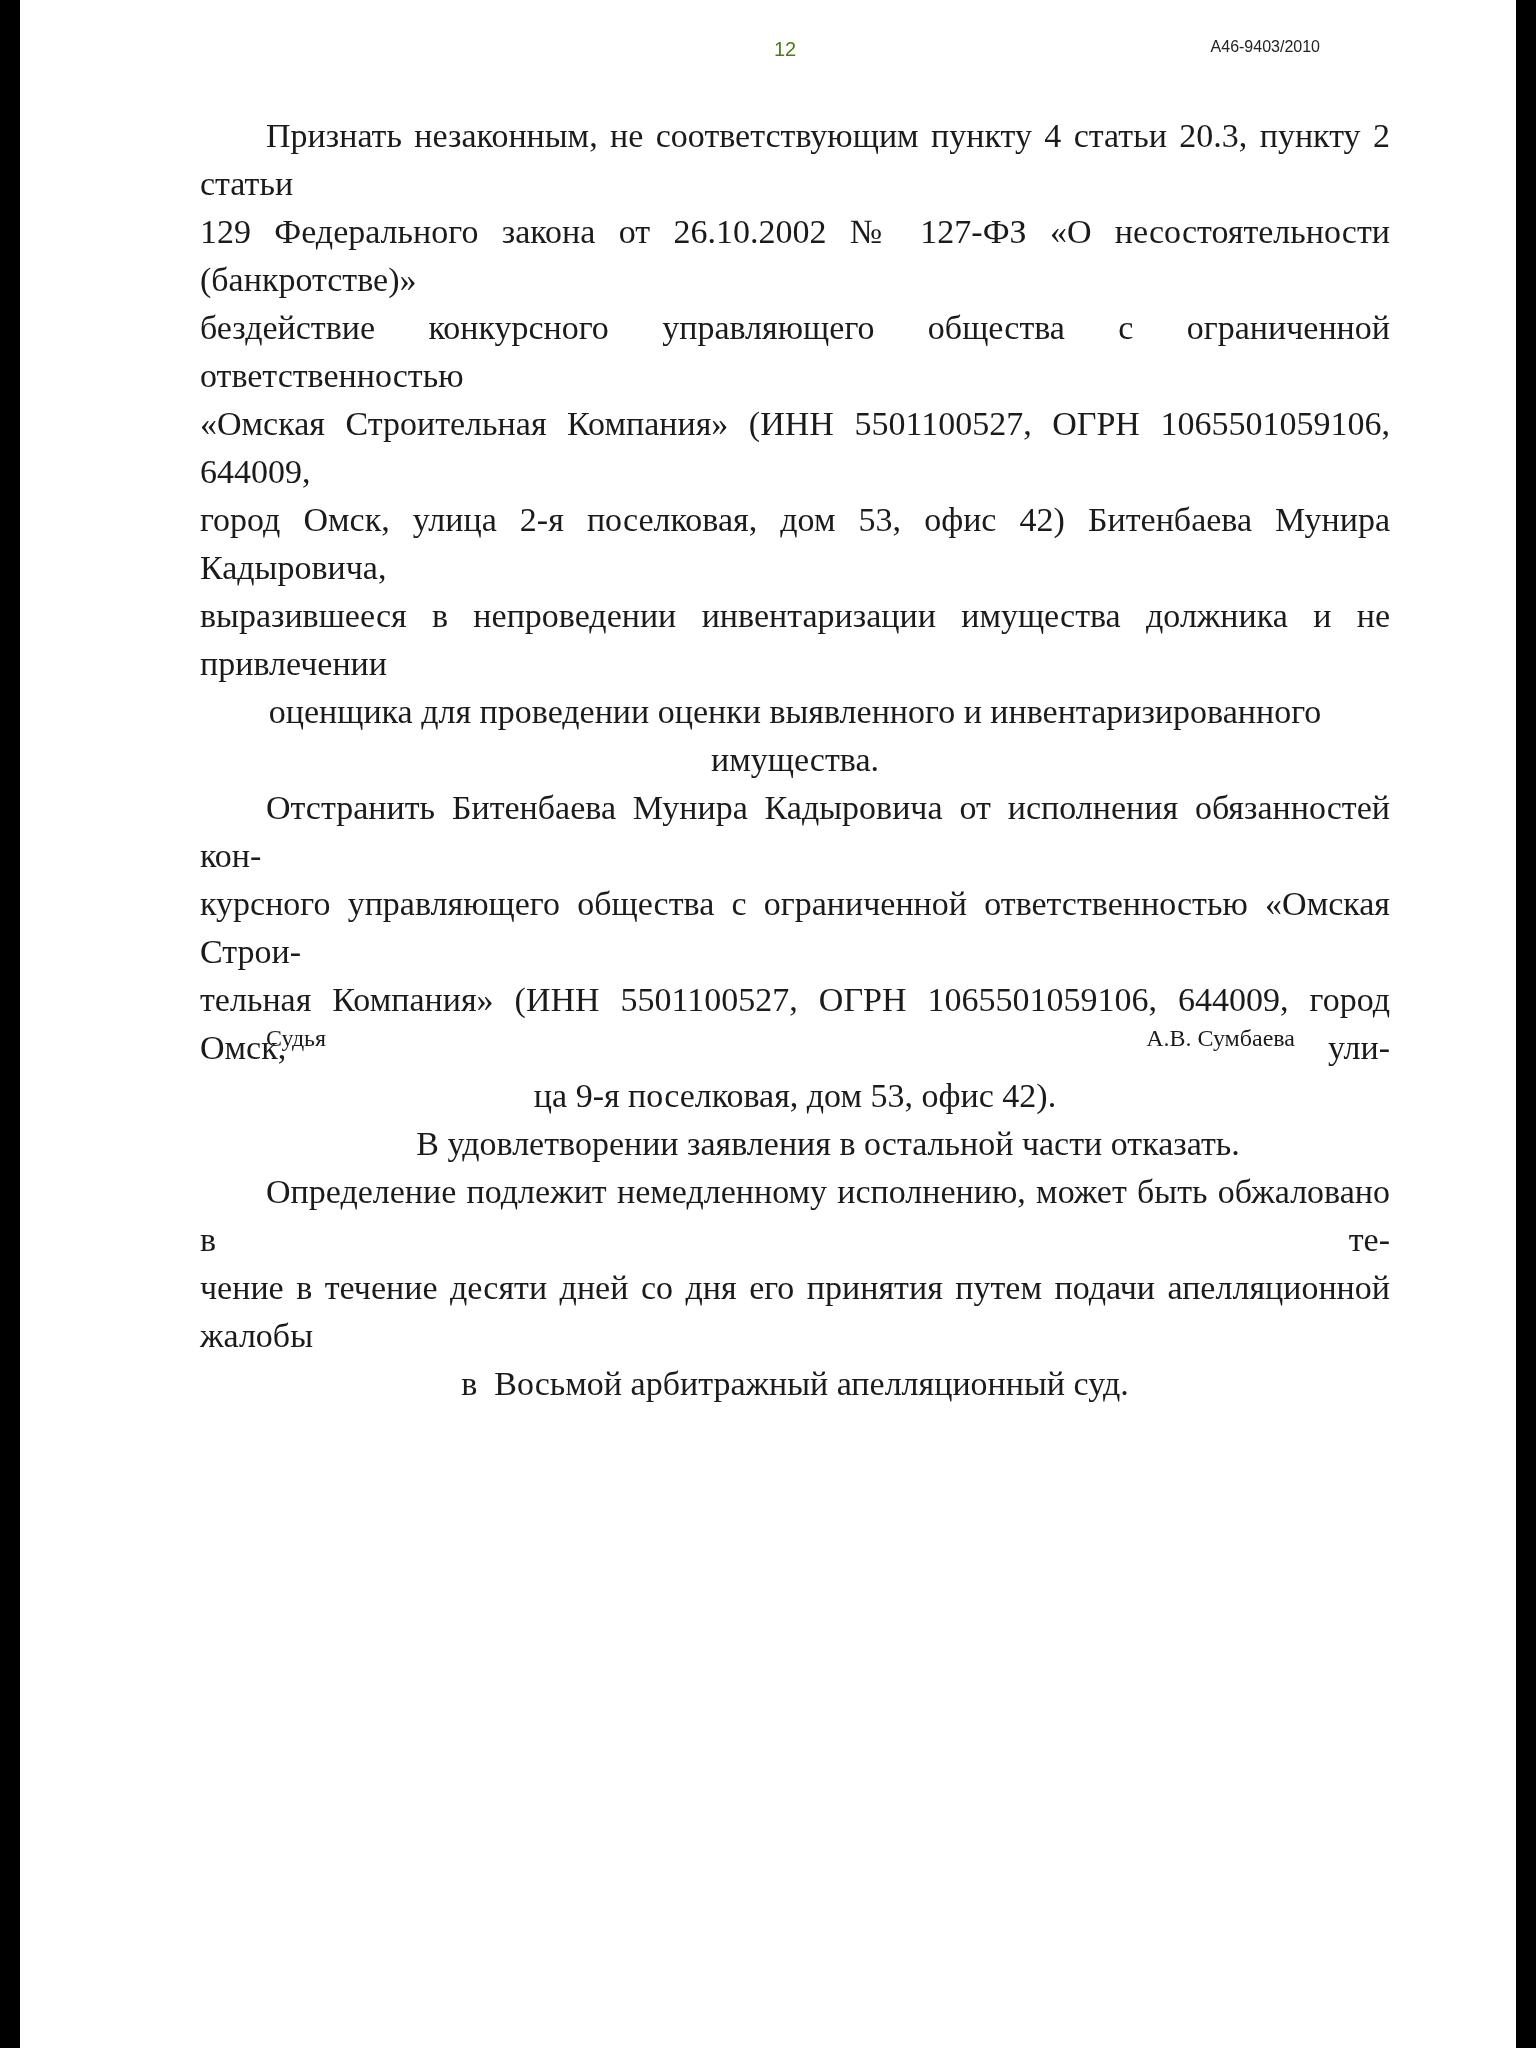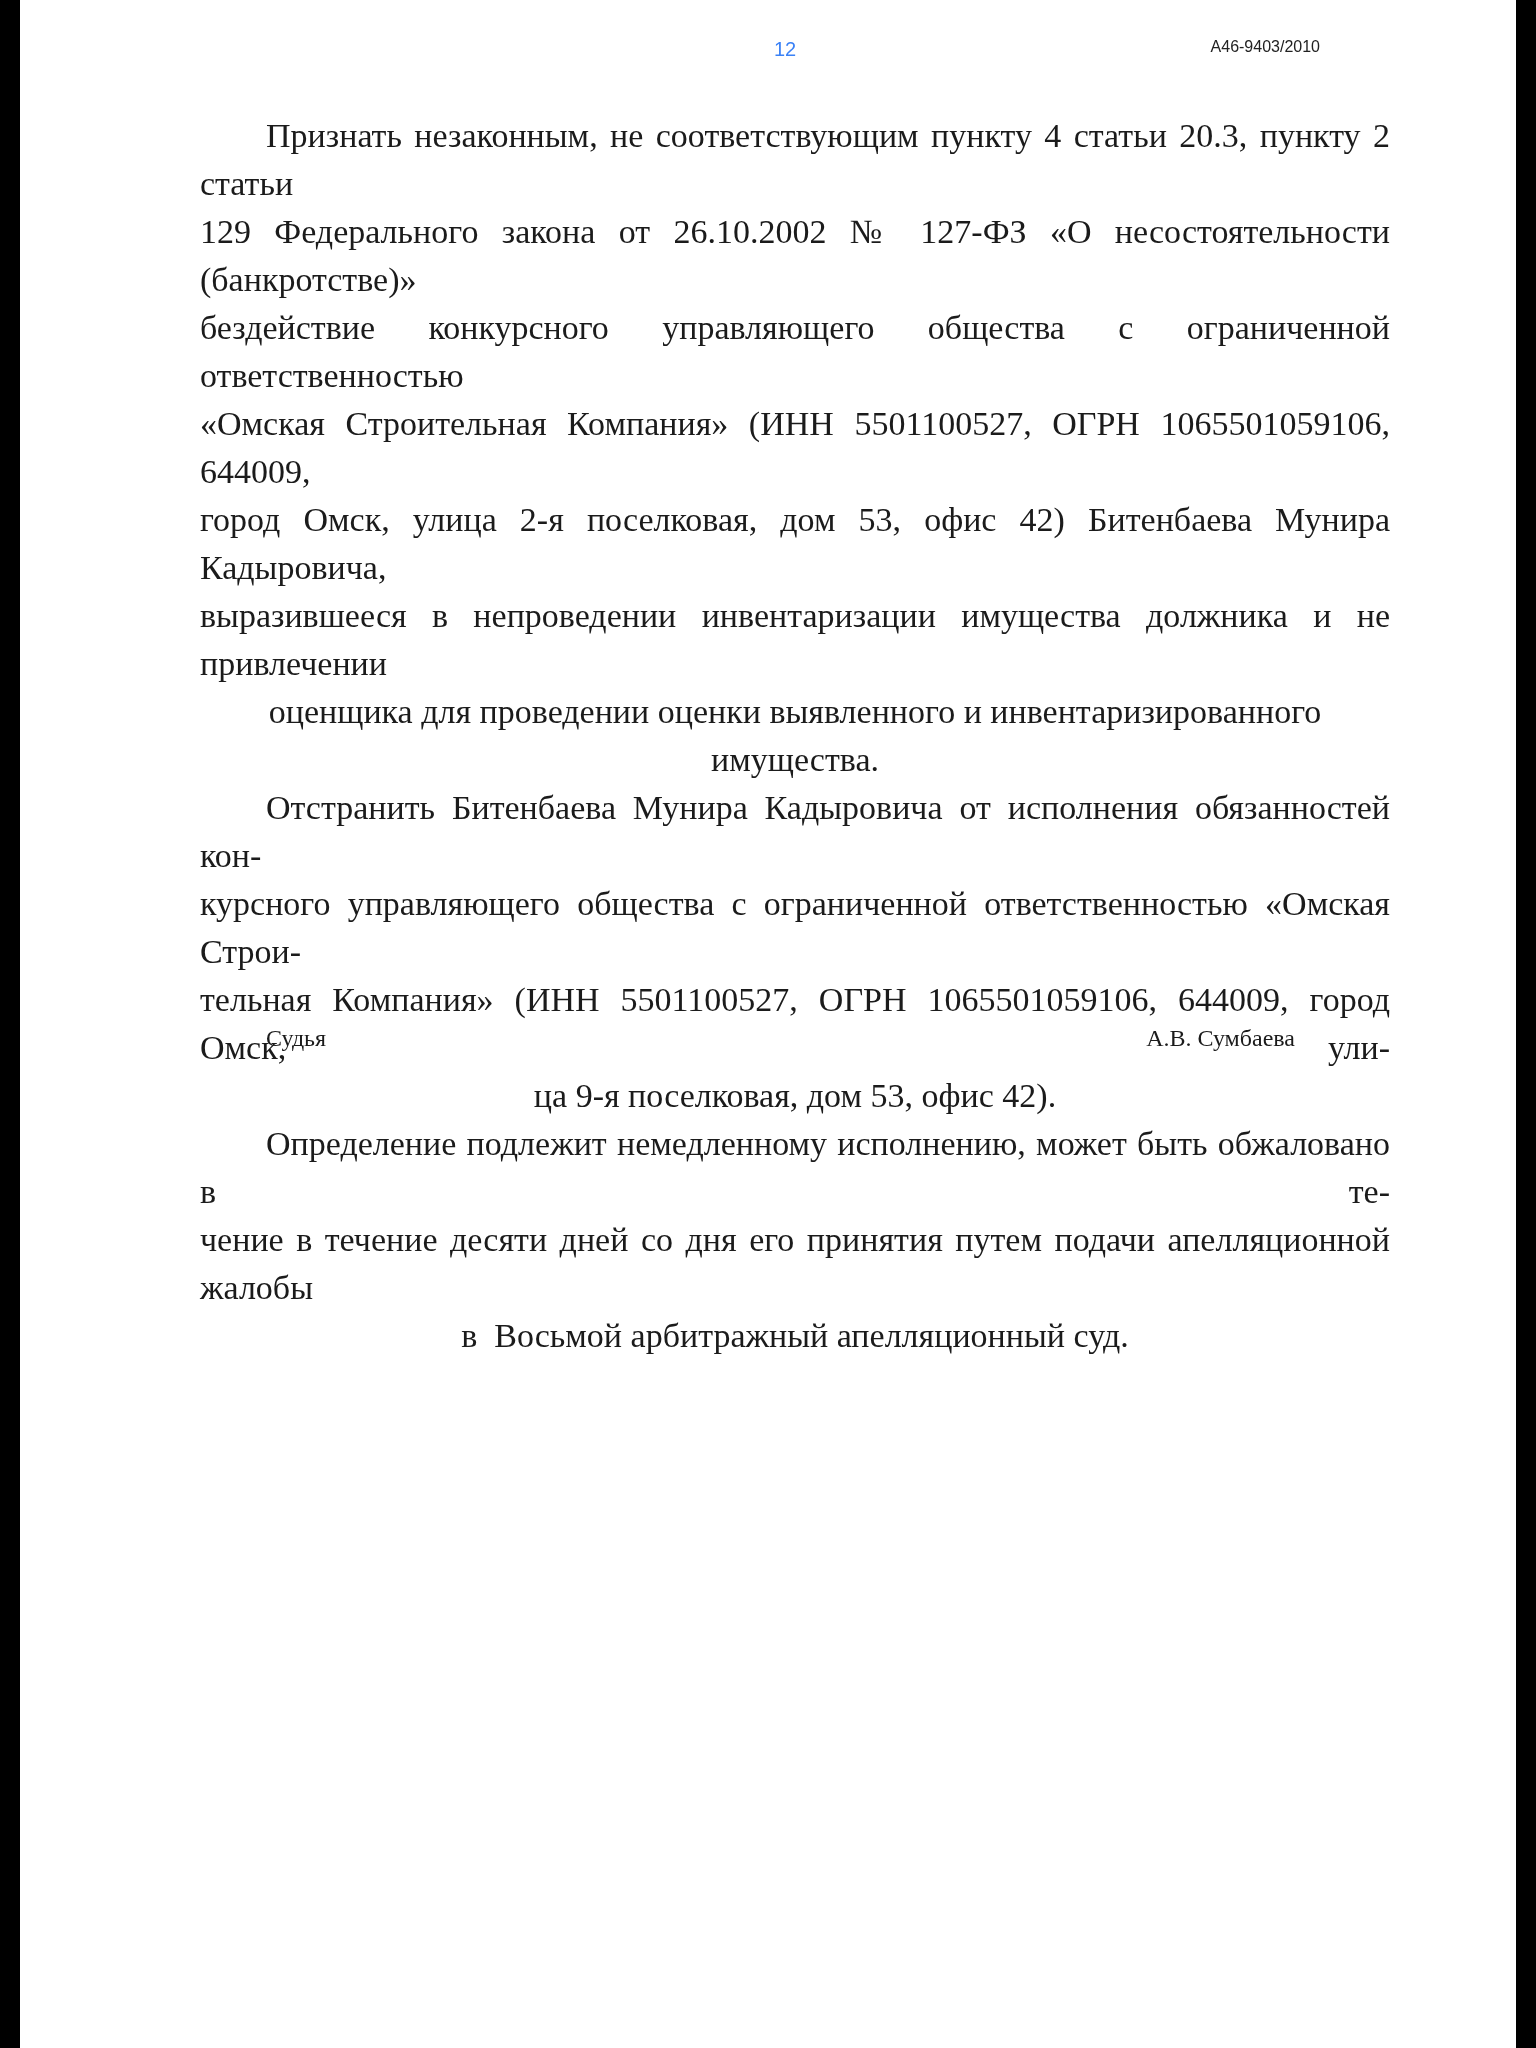--- a/index.html
+++ b/index.html
@@ -27,21 +27,21 @@
   .scan-strip.right { left: 1516px; }
 
   .header-page-number {
     position: absolute;
     top: 38px;
     left: 700px;
     width: 170px;
     text-align: center;
     font-family: "Liberation Sans", sans-serif;
     font-size: 20px;
-    color: #3b82f6;
+    color: #4d7c0f;
   }
   .header-case-number {
     position: absolute;
     top: 38px;
     right: 216px;
     font-family: "Liberation Sans", sans-serif;
     font-size: 16px;
     color: #222222;
   }
 
@@ -97,20 +97,21 @@
     <div class="line justify">129 Федерального закона от 26.10.2002 № 127-ФЗ «О несостоятельности (банкротстве)»</div>
     <div class="line justify">бездействие конкурсного управляющего общества с ограниченной ответственностью</div>
     <div class="line justify">«Омская Строительная Компания» (ИНН 5501100527, ОГРН 1065501059106, 644009,</div>
     <div class="line justify">город Омск, улица 2-я поселковая, дом 53, офис 42) Битенбаева Мунира Кадыровича,</div>
     <div class="line justify">выразившееся в непроведении инвентаризации имущества должника и не привлечении</div>
     <div class="line last">оценщика для проведении оценки выявленного и инвентаризированного имущества.</div>
     <div class="line justify indent">Отстранить Битенбаева Мунира Кадыровича от исполнения обязанностей кон-</div>
     <div class="line justify">курсного управляющего общества с ограниченной ответственностью «Омская Строи-</div>
     <div class="line justify">тельная Компания» (ИНН 5501100527, ОГРН 1065501059106, 644009, город Омск, ули-</div>
     <div class="line last">ца 9-я поселковая, дом 53, офис 42).</div>
+    <div class="line last indent">В удовлетворении заявления в остальной части отказать.</div>
     <div class="line justify indent">Определение подлежит немедленному исполнению, может быть обжаловано в те-</div>
     <div class="line justify">чение в течение десяти дней со дня его принятия путем подачи апелляционной жалобы</div>
     <div class="line last">в  Восьмой арбитражный апелляционный суд.</div>
   </div>
 
   <div class="signature-row">
     <span class="signature-label">Судья</span>
     <span class="signature-name">А.В. Сумбаева</span>
   </div>
 

